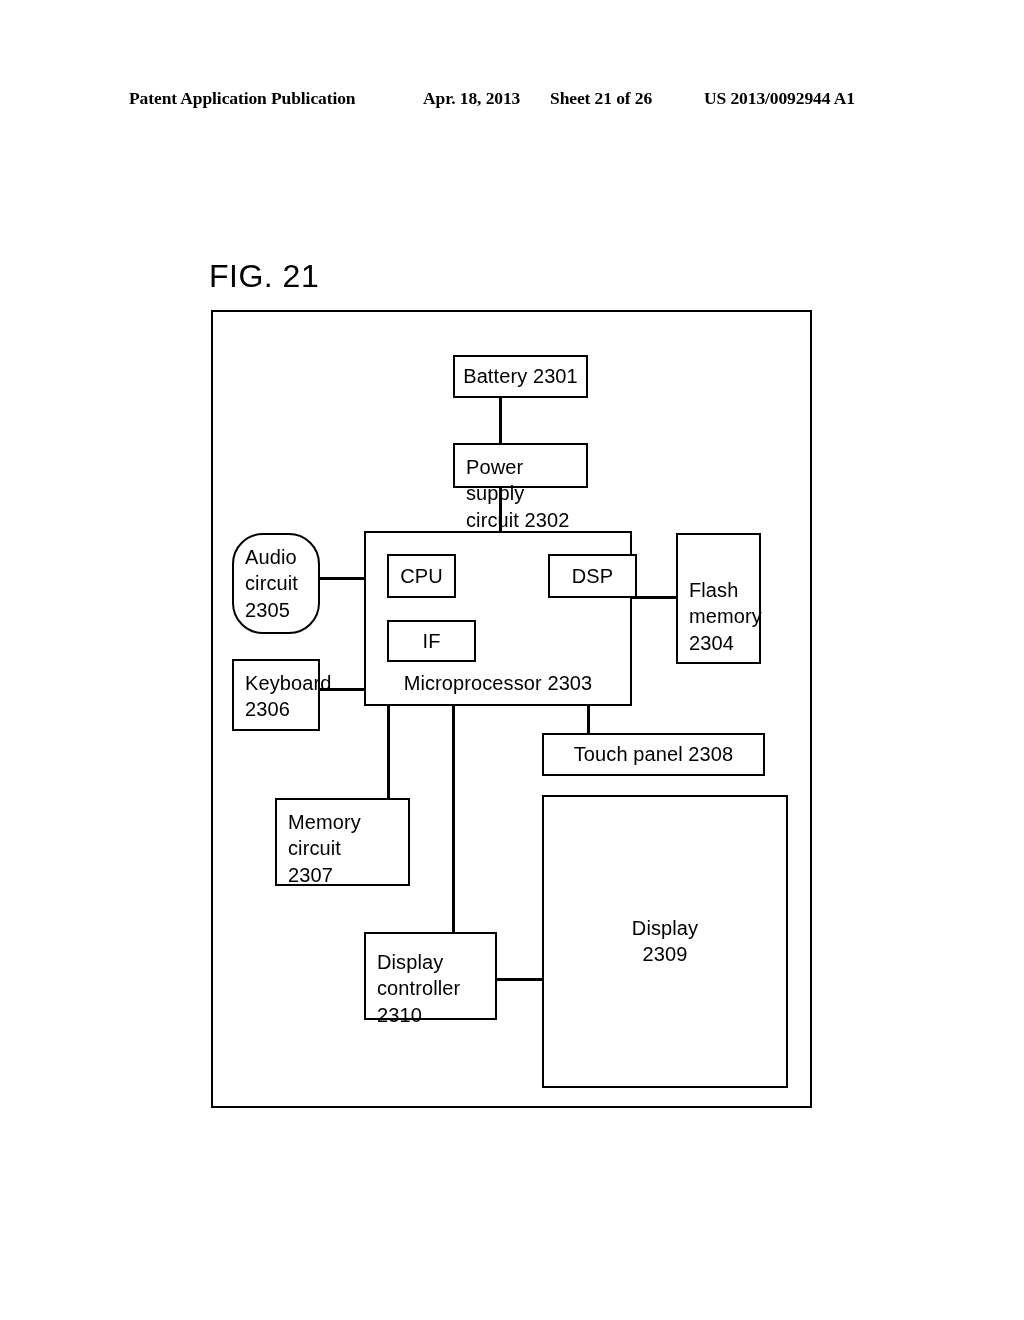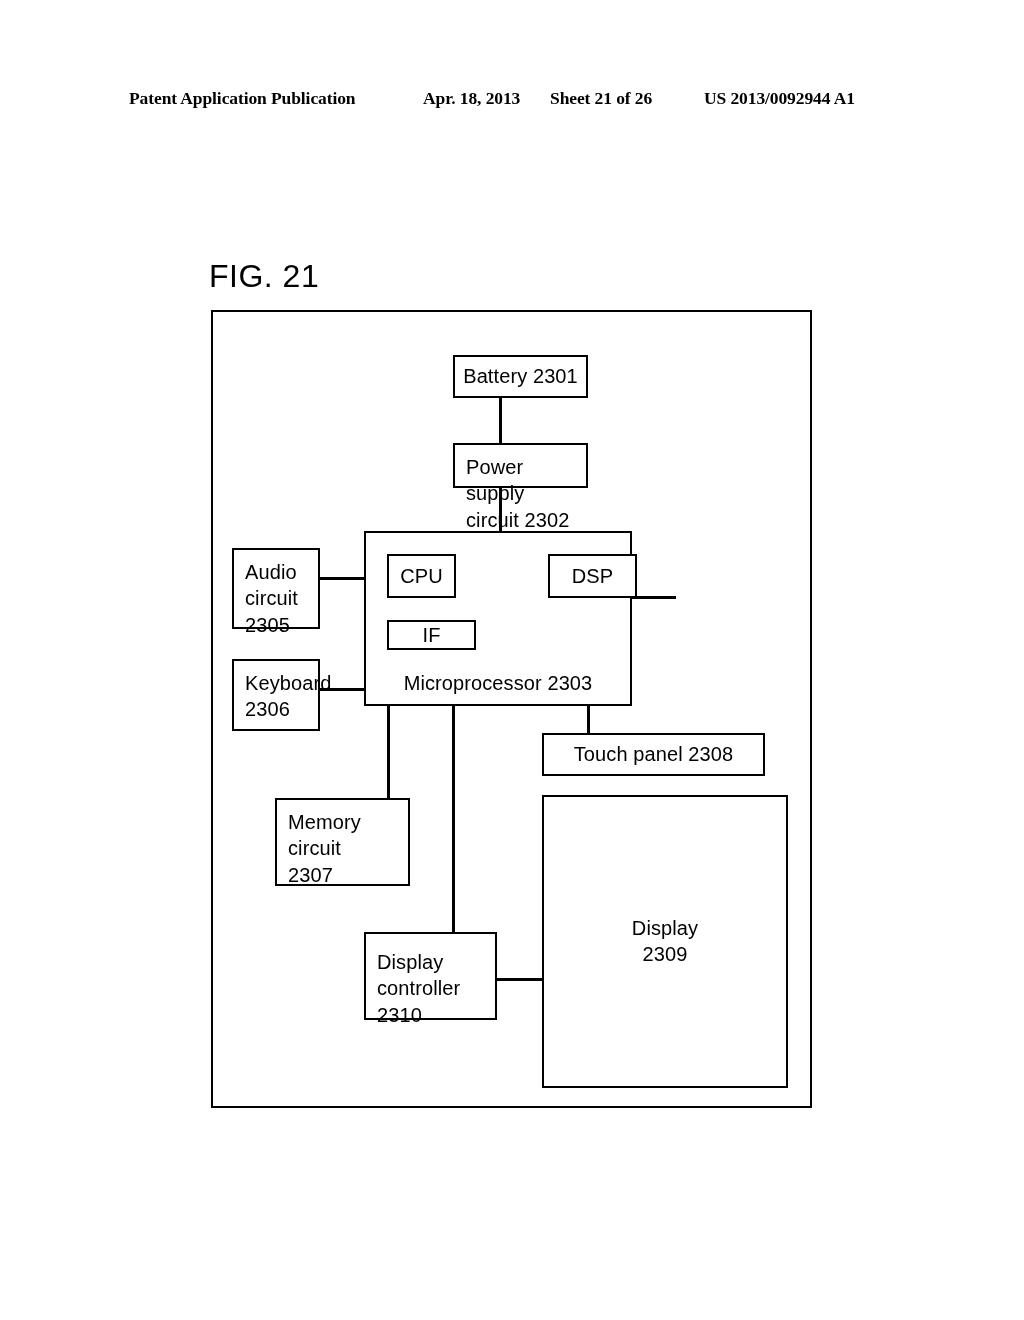--- a/index.html
+++ b/index.html
@@ -137,35 +137,38 @@
 
   <div class="conn" style="left:452px; top:704px; width:3px; height:228px;"></div>
 
   <div class="conn" style="left:495px; top:978px; width:49px; height:3px;"></div>
 
   <div class="node center" style="left:453px; top:355px; width:135px; height:43px;">Battery 2301</div>
 
   <div class="node tl" style="left:453px; top:443px; width:135px; height:45px;">Power supply
 circuit 2302</div>
 
-  <div class="node tl" style="left:232px; top:548px; width:88px; height:81px;">Audio
+  <div class="node tl" style="left:232px; top:533px; width:88px; height:101px;border-radius:31px;">Audio
 circuit
 2305</div>
 
   <div class="node tl" style="left:232px; top:659px; width:88px; height:72px;">Keyboard
 2306</div>
 
   <div class="node bottom-label" style="left:364px; top:531px; width:268px; height:175px;">Microprocessor 2303</div>
 
   <div class="node center" style="left:387px; top:554px; width:69px; height:44px;">CPU</div>
 
   <div class="node center" style="left:520px; top:554px; width:89px; height:44px;margin-left:28px;">DSP</div>
 
-  <div class="node center" style="left:387px; top:620px; width:89px; height:30px;">IF</div>
+  <div class="node center" style="left:387px; top:620px; width:89px; height:42px;">IF</div>
 
+  <div class="node tl" style="left:676px; top:533px; width:85px; height:131px; padding-top:42px;">Flash
+memory
+2304</div>
 
   <div class="node tl" style="left:275px; top:798px; width:135px; height:88px;">Memory circuit
 2307</div>
 
   <div class="node center" style="left:542px; top:733px; width:223px; height:43px;">Touch panel 2308</div>
 
   <div class="node topcenter-label" style="left:542px; top:795px; width:246px; height:293px;">Display
 2309</div>
 
   <div class="node tl" style="left:364px; top:932px; width:133px; height:88px; padding-top:15px;">Display

